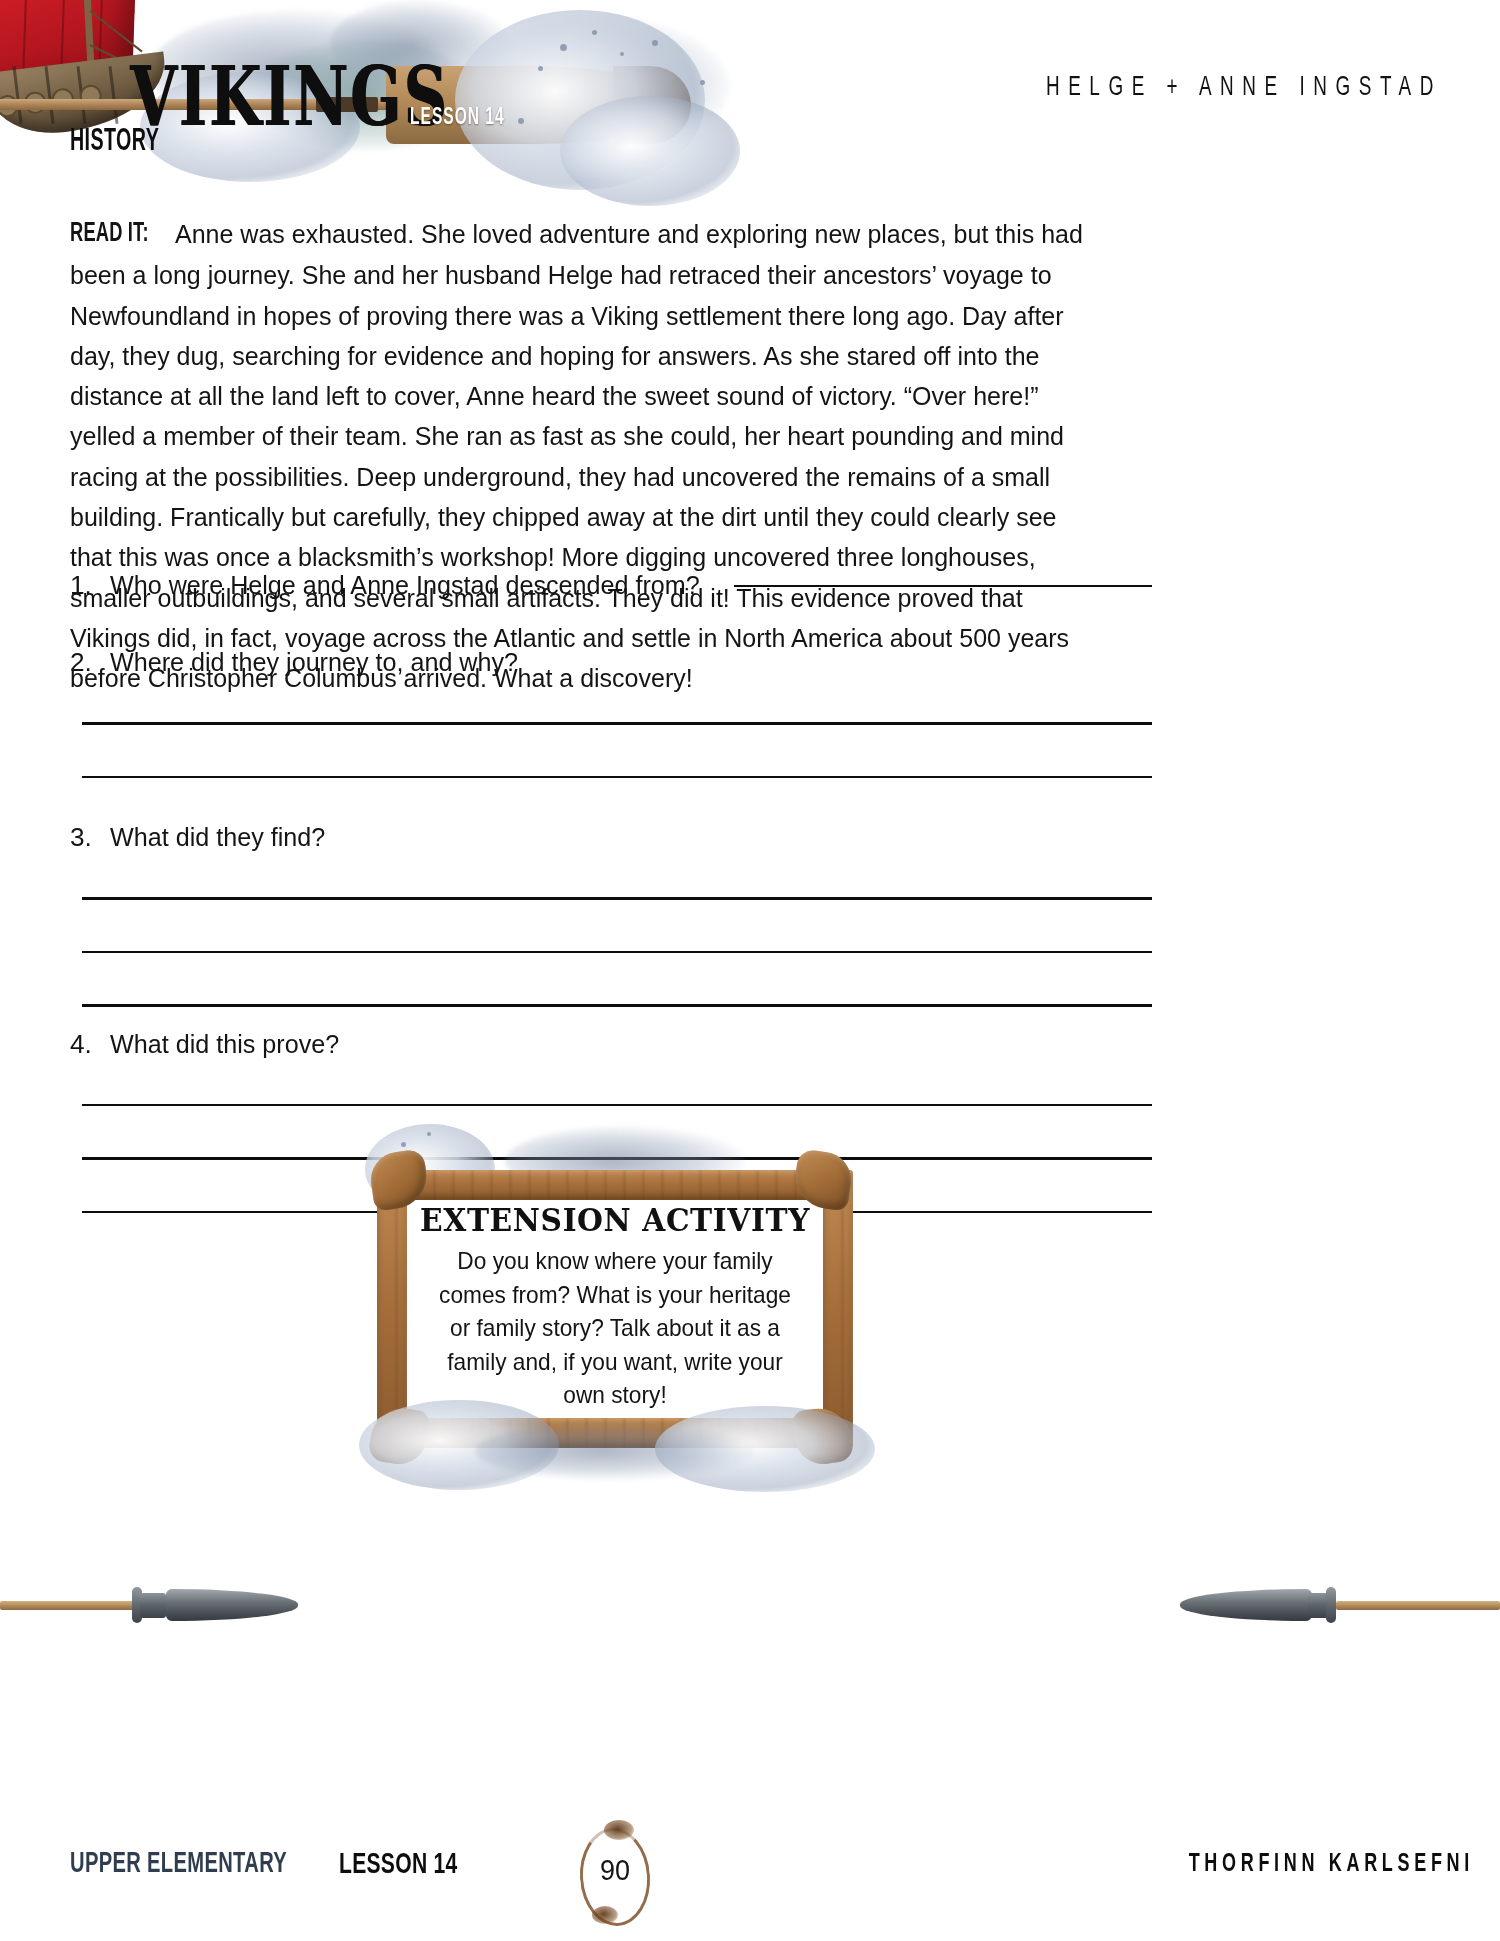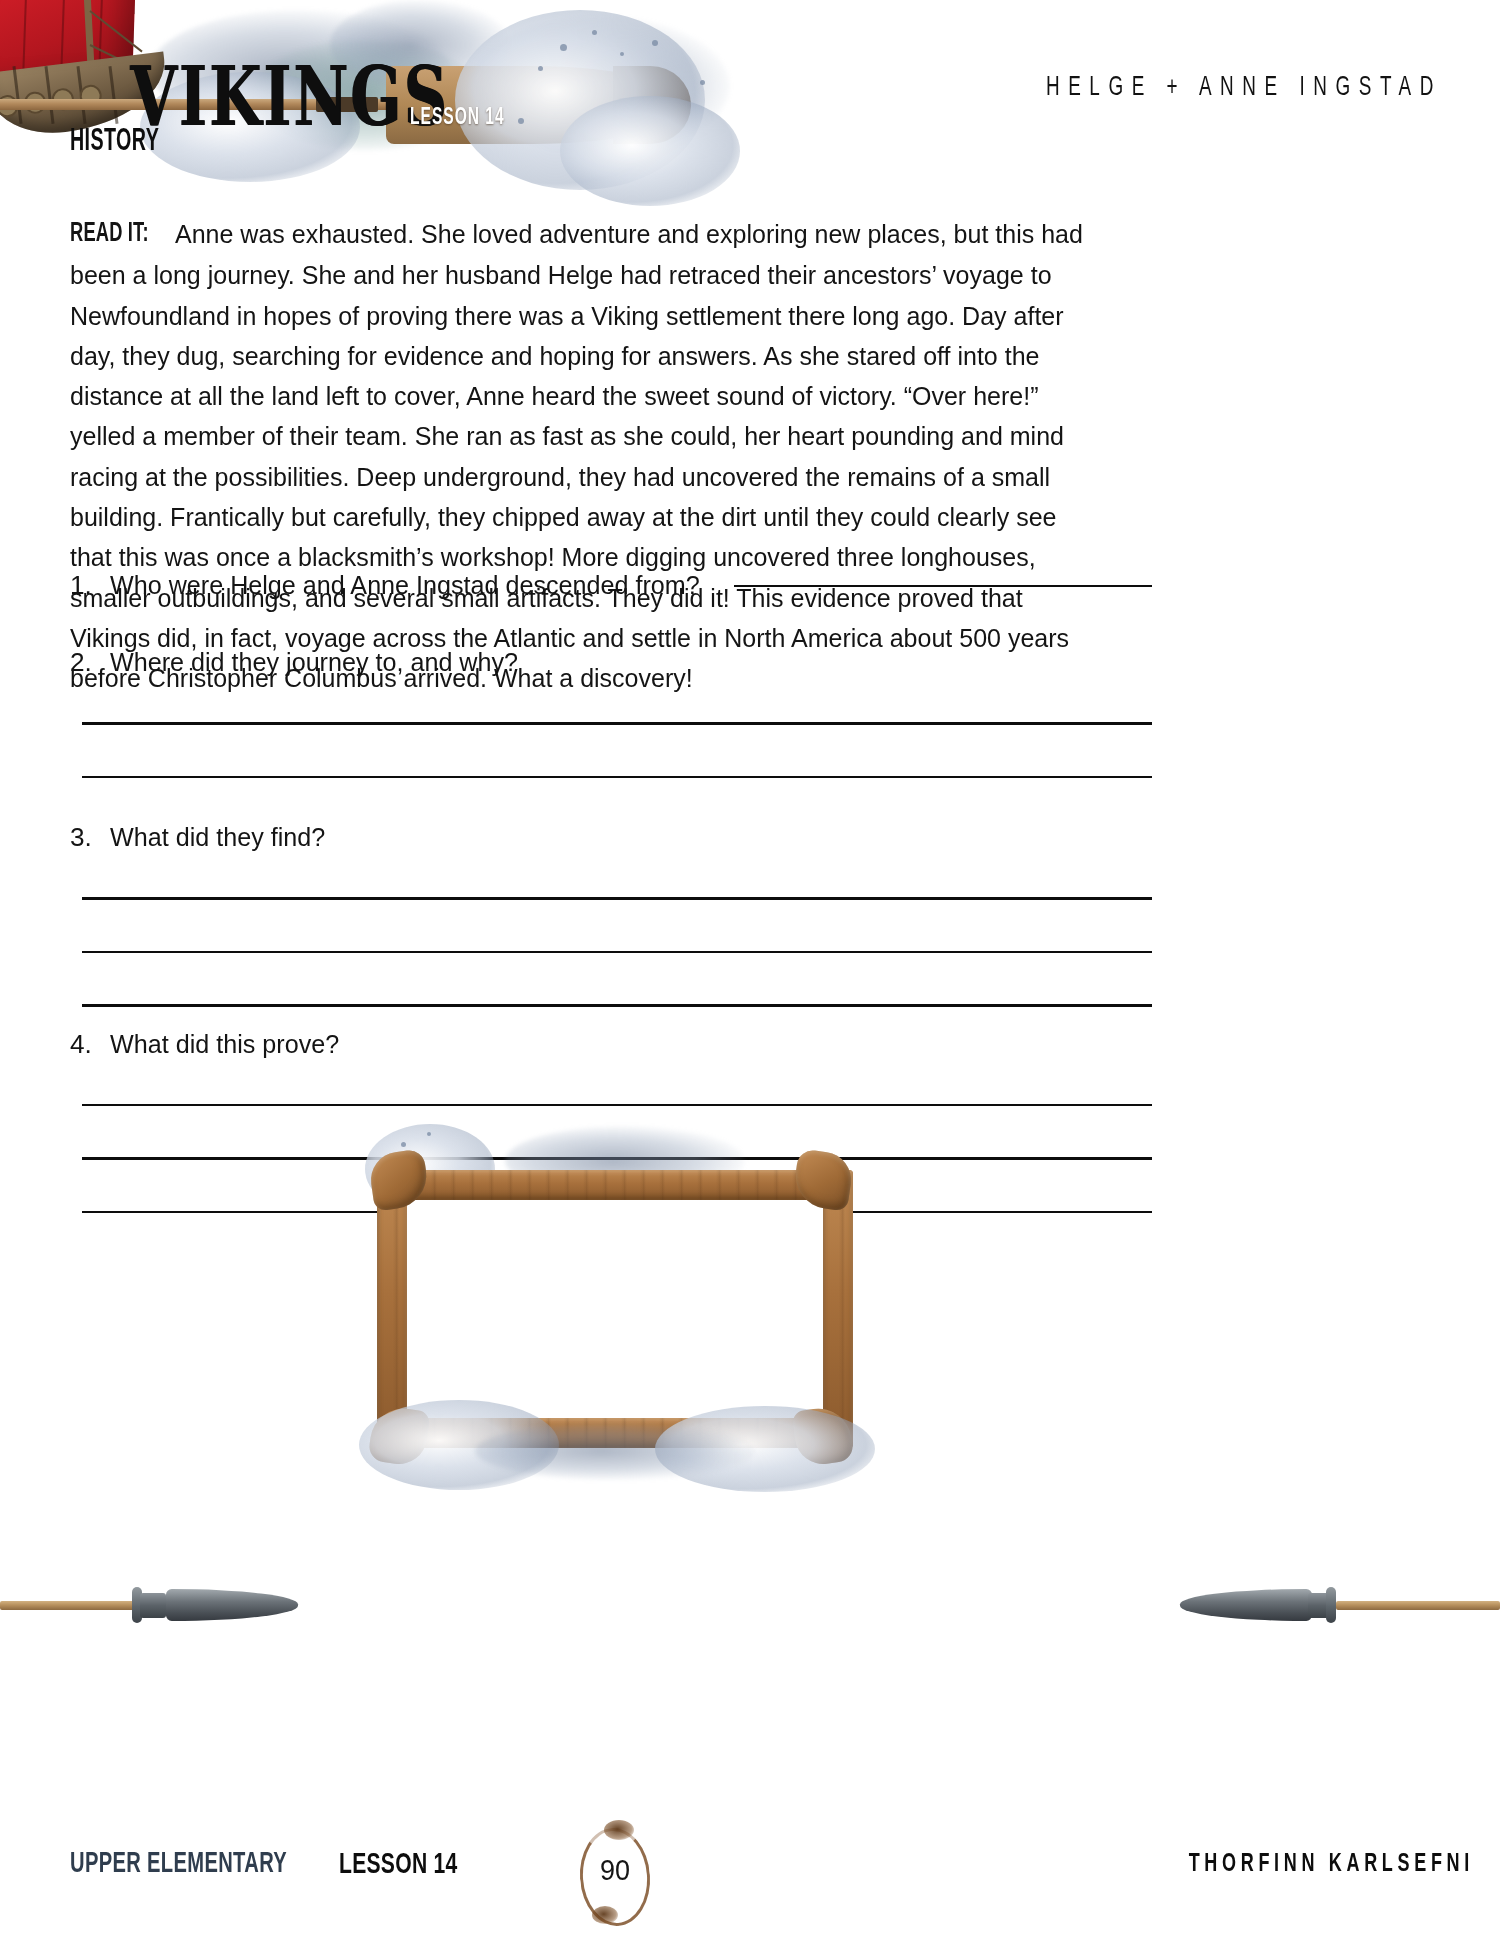--- a/index.html
+++ b/index.html
@@ -377,20 +377,24 @@
     <div class="plank h top"></div>
     <div class="plank h bottom"></div>
     <div class="plank v left"></div>
     <div class="plank v right"></div>
 
     <div class="curl tl"></div>
     <div class="curl tr"></div>
     <div class="curl bl"></div>
     <div class="curl br"></div>
 
+    <div class="sign-inner">
+      <div class="ext-title">EXTENSION ACTIVITY</div>
+      <div class="ext-body">Do you know where your family comes from? What is your heritage or family story? Talk about it as a family and, if you want, write your own story!</div>
+    </div>
 
     <div class="spray" style="left:4px;   top:270px; width:200px; height:90px;"></div>
     <div class="spray" style="left:300px; top:276px; width:220px; height:86px;"></div>
     <div class="wash" style="left:120px; top:292px; width:280px; height:58px;"></div>
   </div>
 
   <div class="footer">
     <div class="foot-left">
       <span class="foot-upper">UPPER ELEMENTARY</span>
       <span class="foot-lesson">LESSON 14</span>

